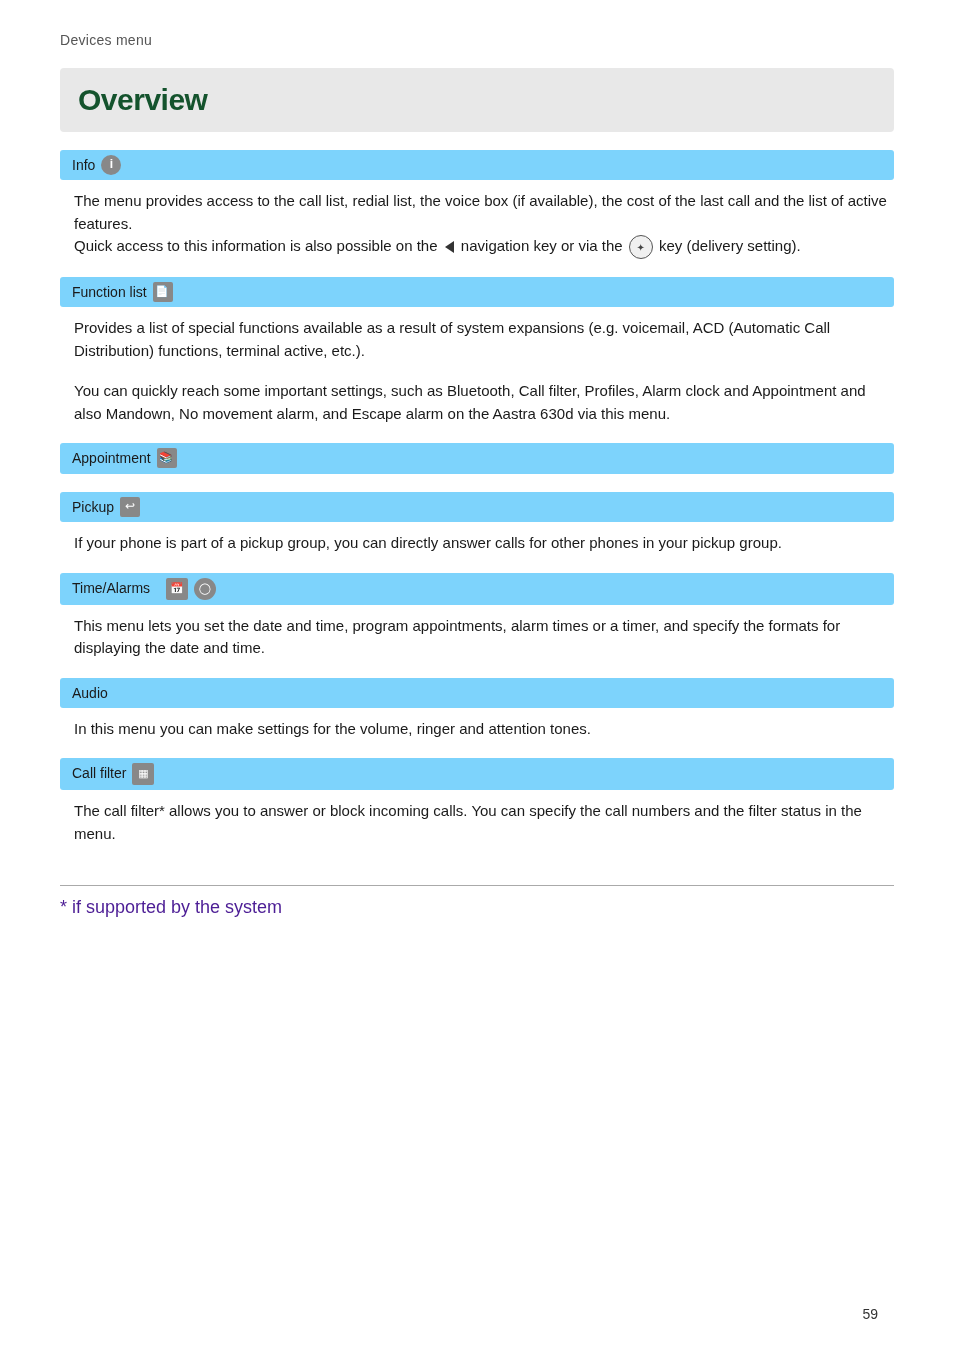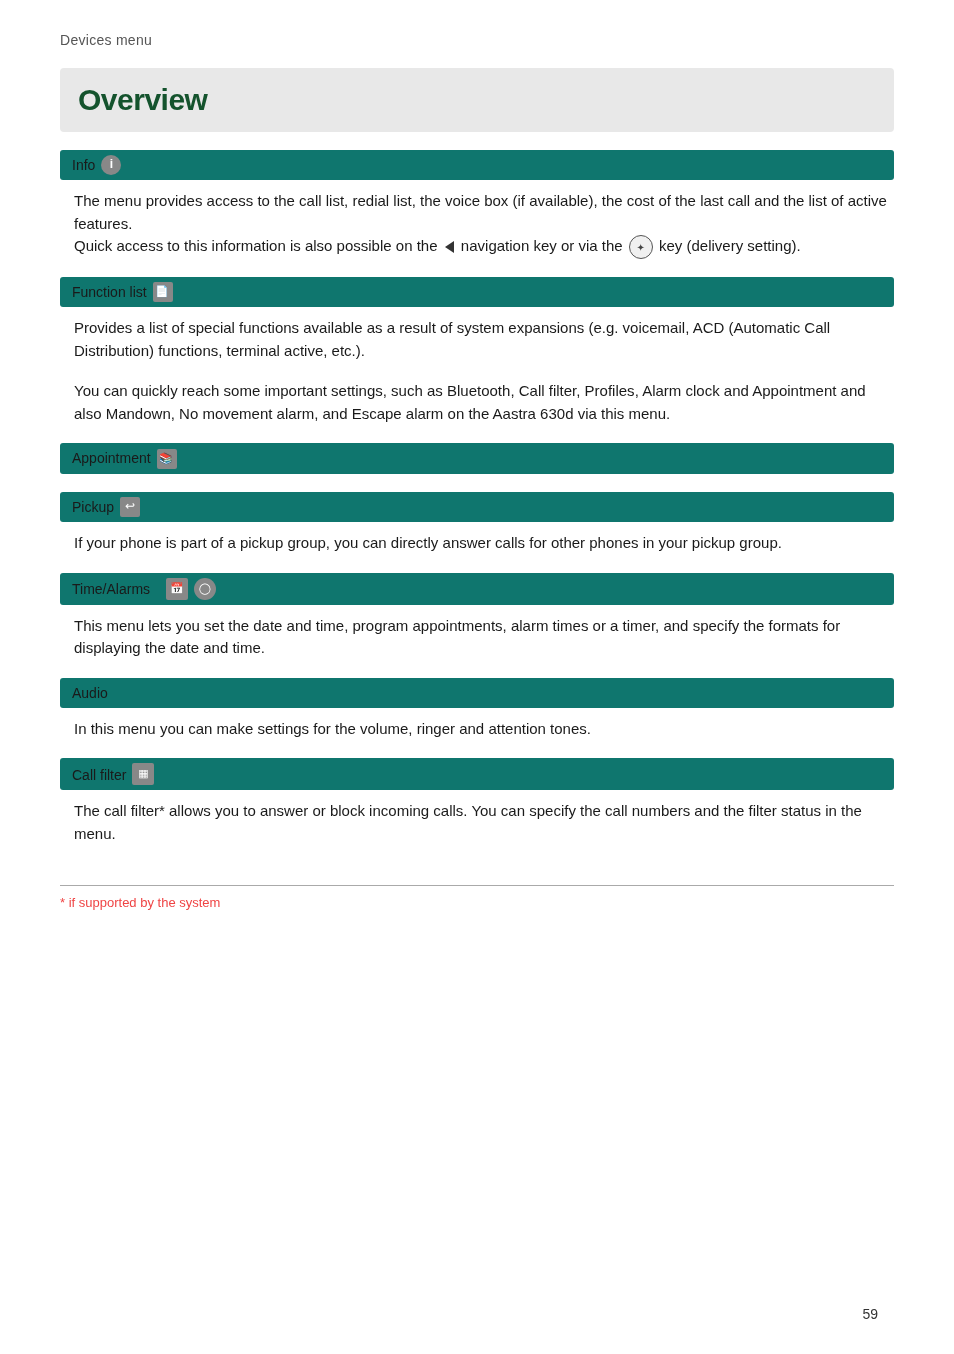--- a/index.html
+++ b/index.html
@@ -23,26 +23,26 @@
       background: #e8e8e8;
       border-radius: 4px;
       font-size: 30px;
       font-weight: bold;
       color: #14532d;
       padding: 10px 18px;
       margin-bottom: 18px;
       letter-spacing: -0.5px;
     }
     .section-header {
-      background: #0f766e;
+      background: #7dd3fc;
       border-radius: 3px;
       padding: 5px 12px;
       margin-bottom: 10px;
       display: flex;
-      align-items: flex-end;
+      align-items: flex-start;
       gap: 6px;
       font-size: 14px;
       color: #1a1a1a;
     }
     .section-body {
       margin-bottom: 18px;
       font-size: 15px;
       line-height: 1.5;
       margin-left: 14px;
     }
@@ -124,22 +124,22 @@
       border-radius: 2px;
       background: #888;
       color: #fff;
       font-size: 11px;
     }
     b { font-weight: normal; }
     .footer-note {
       margin-top: 40px;
       border-top: 1px solid #aaa;
       padding-top: 8px;
-      font-size: 13px;
-      color: #ef4444;
+      font-size: 18px;
+      color: #4c1d95;
     }
     .page-number {
       position: fixed;
       bottom: 30px;
       right: 76px;
       font-size: 14px;
       color: #333;
     }
     .nav-key-icon {
       display: inline-flex;

